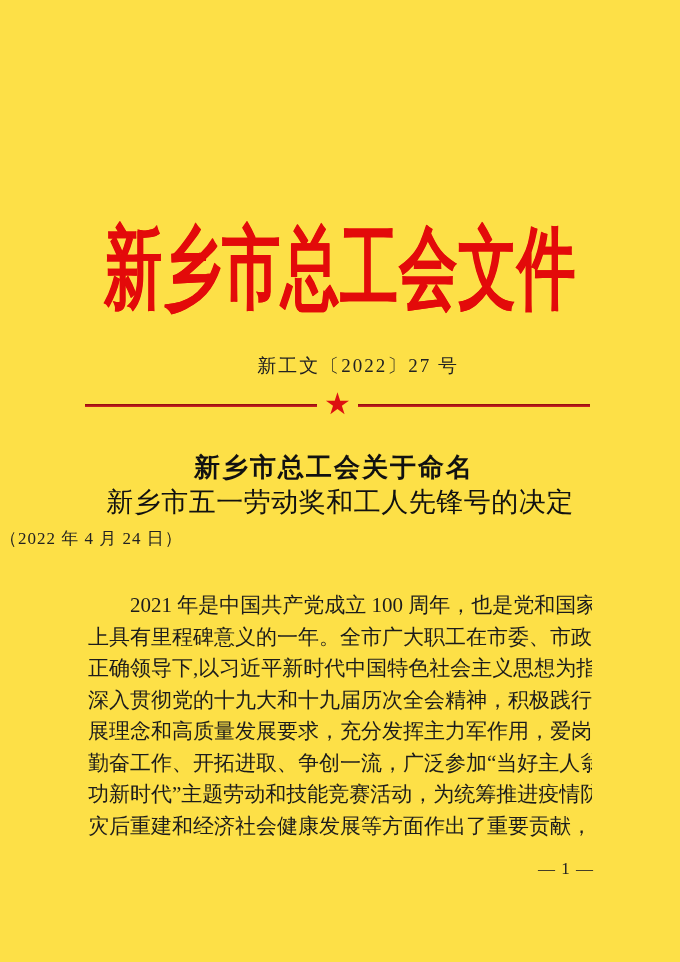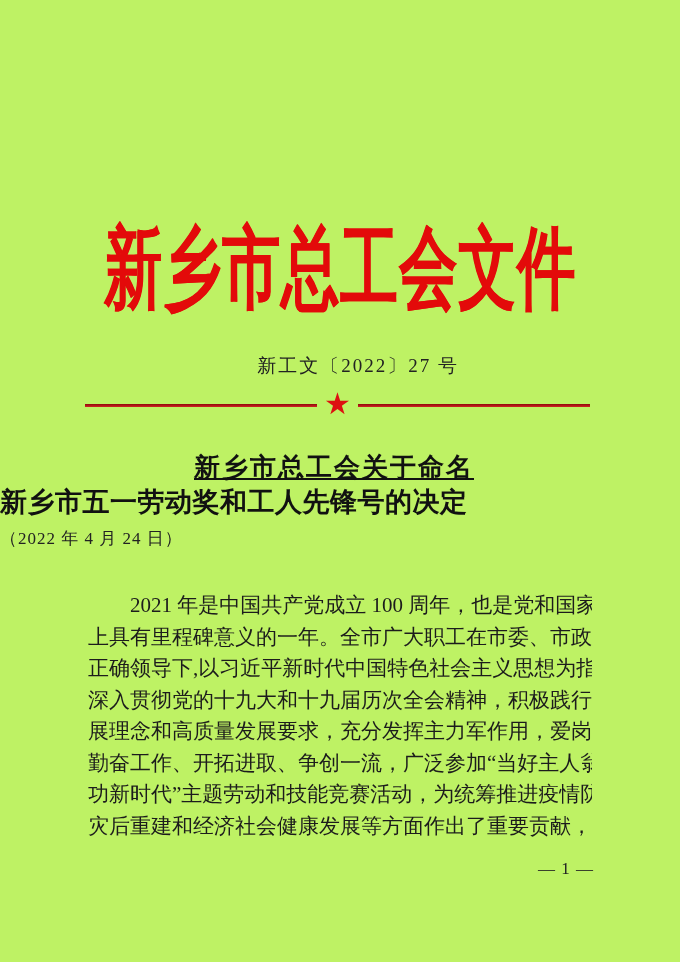--- a/index.html
+++ b/index.html
@@ -6,21 +6,21 @@
   html, body { background: #ffffff; }
   body {
     width: 680px; height: 962px;
     font-family: "Liberation Serif", serif;
     color: #1c1c1c;
     position: relative;
     overflow: hidden;
   }
   .page {
     position: absolute; inset: 0;
-    background: #bef264;
+    background: #fde047;
   }
   
   .banner {
     position: absolute; left: 0; right: 0; top: 200px; height: 140px;
     display: flex; align-items: center; justify-content: center;
   }
   .banner-text {
     display: inline-block;
     font-size: 58px;
     font-weight: bold;
@@ -55,27 +55,26 @@
     font-size: 30px; line-height: 30px;
     margin: 0 7px 3px 7px;
   }
   
   .doc-title-1 {
     position: absolute; left: 0; right: 12px; top: 452px;
     text-align: center;
     font-size: 26px; line-height: 32px;
     font-weight: bold; letter-spacing: 2px;
     color: #111;
-    text-decoration: underline;
   }
   .doc-title-2 {
     position: absolute; left: 0; right: 0; top: 486px;
-    text-align: left;
+    text-align: center;
     font-size: 27px; line-height: 32px;
-    font-weight: bold; letter-spacing: 0.5px;
+    font-weight: normal; letter-spacing: 0.5px;
     color: #111;
   }
   .doc-date {
     position: absolute; left: 0; right: 0; top: 528px;
     text-align: left;
     font-size: 17px; line-height: 22px;
     letter-spacing: 1px;
     color: #222;
   }
   

